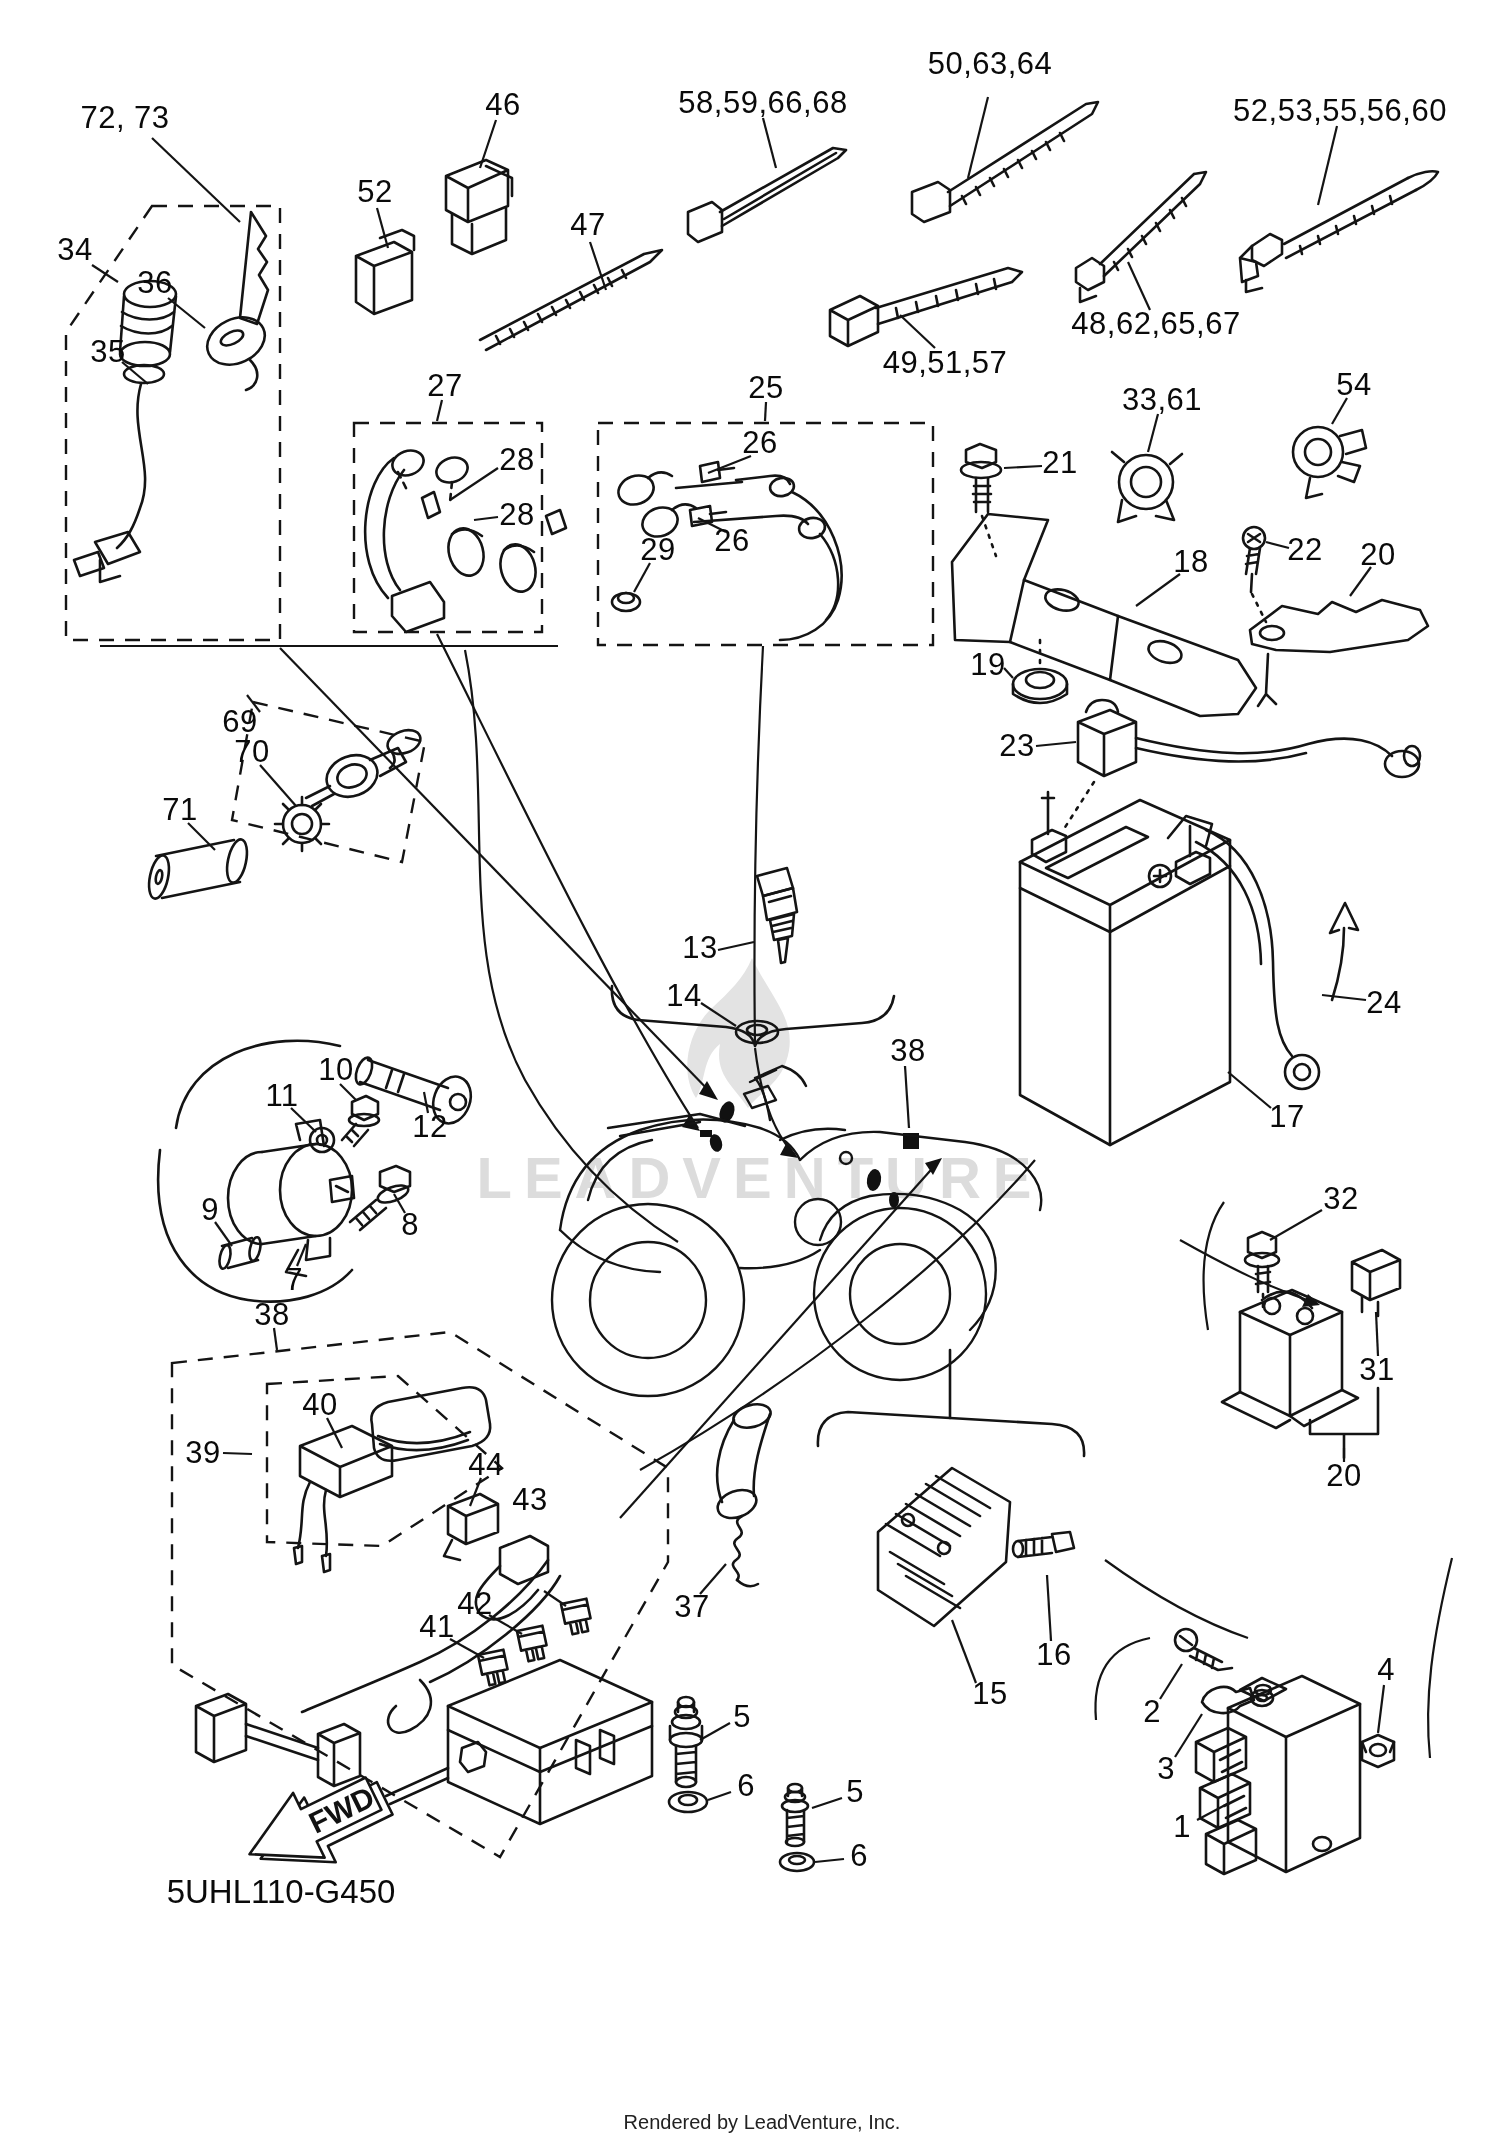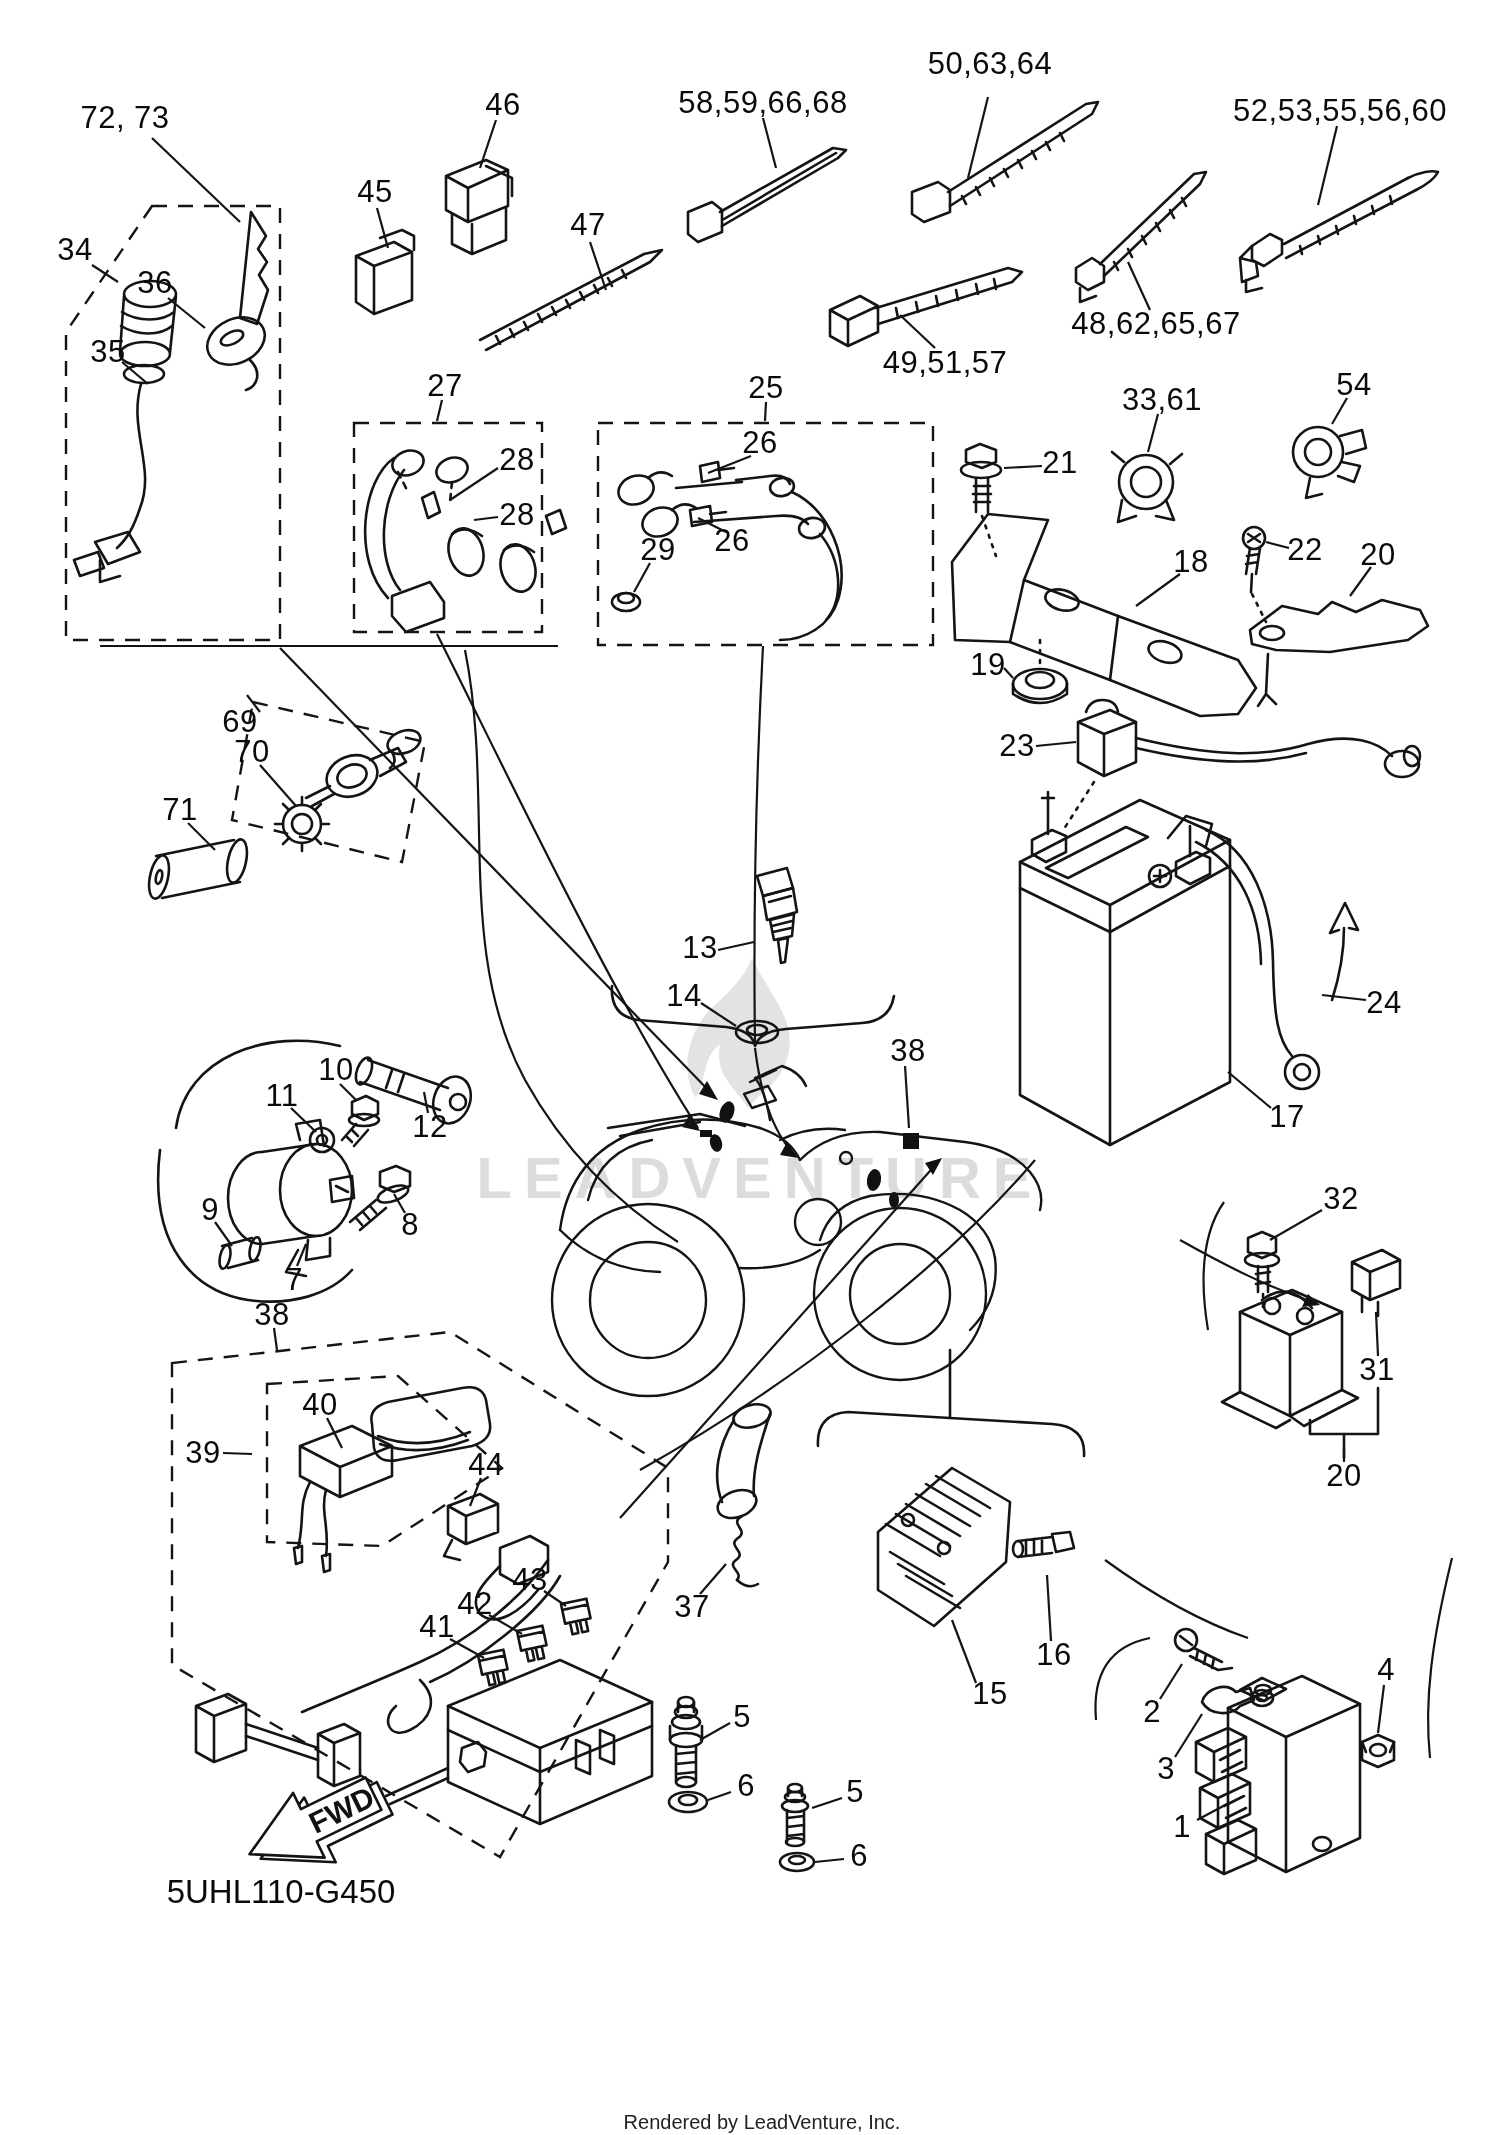--- a/index.html
+++ b/index.html
@@ -499,21 +499,21 @@
       </g>
 </svg>
 
 <div id="labels">
   <div class="drawno" style="left:281px;top:1892px;">5UHL110-G450</div>
   <div class="renderedby" style="left:762px;top:2122px;">Rendered by LeadVenture, Inc.</div>
 <div class="callout" style="left: 125px; top: 118px;">72, 73</div>
       <div class="callout" style="left: 75px; top: 250px;">34</div>
       <div class="callout" style="left: 155px; top: 283px;">36</div>
       <div class="callout" style="left: 108px; top: 352px;">35</div>
-      <div class="callout" style="left: 375px; top: 192px;">45</div>
+      <div class="callout" style="left: 375px; top: 192px;">52</div>
       <div class="callout" style="left: 503px; top: 105px;">46</div>
       <div class="callout" style="left: 588px; top: 225px;">47</div>
       <div class="callout" style="left: 763px; top: 103px;">58,59,66,68</div>
       <div class="callout" style="left: 990px; top: 64px;">50,63,64</div>
       <div class="callout" style="left: 1340px; top: 111px;">52,53,55,56,60</div>
       <div class="callout" style="left: 1156px; top: 324px;">48,62,65,67</div>
       <div class="callout" style="left: 945px; top: 363px;">49,51,57</div>
       <div class="callout" style="left: 445px; top: 386px;">27</div>
       <div class="callout" style="left: 517px; top: 460px;">28</div>
       <div class="callout" style="left: 517px; top: 515px;">28</div>
@@ -543,21 +543,21 @@
       <div class="callout" style="left: 210px; top: 1210px;">9</div>
       <div class="callout" style="left: 410px; top: 1225px;">8</div>
       <div class="callout" style="left: 294px; top: 1280px;">7</div>
       <div class="callout" style="left: 272px; top: 1315px;">38</div>
       <div class="callout" style="left: 1341px; top: 1199px;">32</div>
       <div class="callout" style="left: 1377px; top: 1370px;">31</div>
       <div class="callout" style="left: 1344px; top: 1476px;">20</div>
       <div class="callout" style="left: 203px; top: 1453px;">39</div>
       <div class="callout" style="left: 320px; top: 1405px;">40</div>
       <div class="callout" style="left: 486px; top: 1465px;">44</div>
-      <div class="callout" style="left: 530px; top: 1580px;">43</div>
+      <div class="callout" style="left: 530px; top: 1500px;">43</div>
       <div class="callout" style="left: 475px; top: 1604px;">42</div>
       <div class="callout" style="left: 437px; top: 1627px;">41</div>
       <div class="callout" style="left: 692px; top: 1607px;">37</div>
       <div class="callout" style="left: 990px; top: 1694px;">15</div>
       <div class="callout" style="left: 1054px; top: 1655px;">16</div>
       <div class="callout" style="left: 742px; top: 1717px;">5</div>
       <div class="callout" style="left: 746px; top: 1786px;">6</div>
       <div class="callout" style="left: 855px; top: 1792px;">5</div>
       <div class="callout" style="left: 859px; top: 1856px;">6</div>
       <div class="callout" style="left: 1152px; top: 1712px;">2</div>

